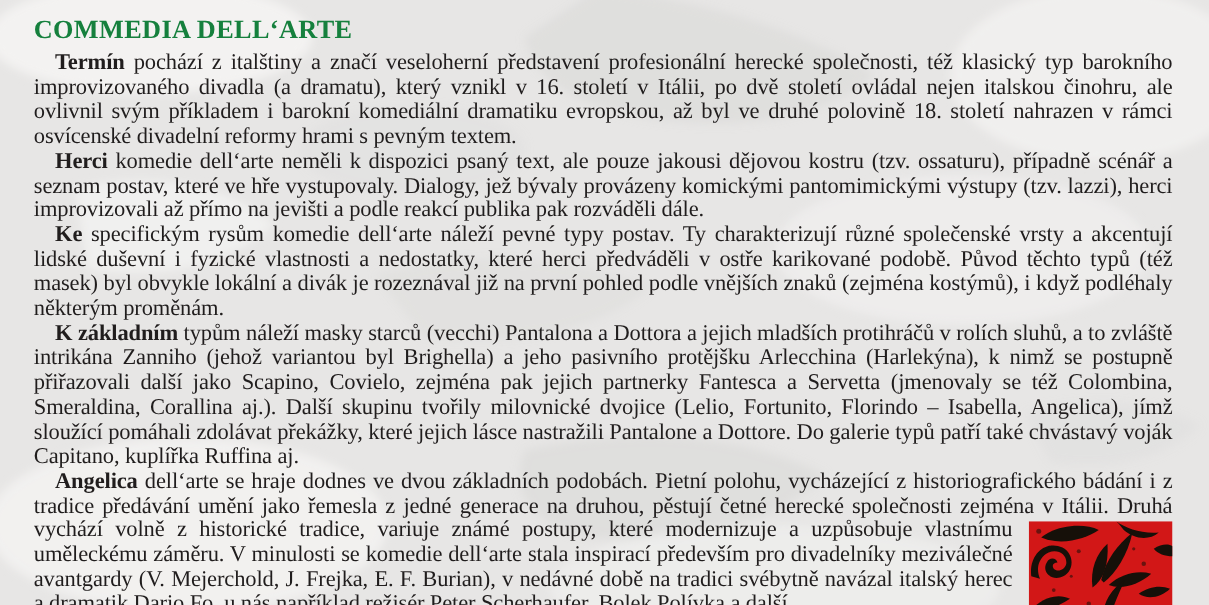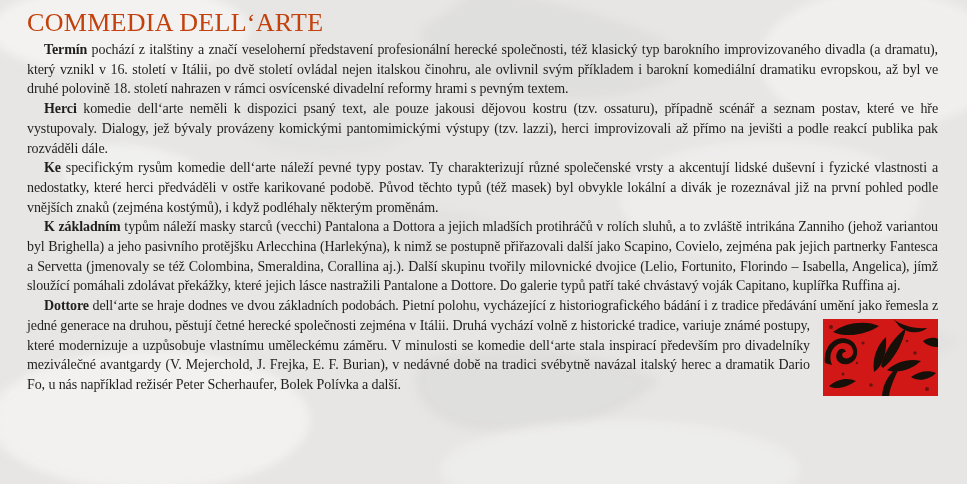--- a/index.html
+++ b/index.html
@@ -6,25 +6,25 @@
   body{
     width:967px;height:484px;position:relative;overflow:hidden;
     background:var(--page-bg,#e8e8e8);
     font-family:"Liberation Serif","DejaVu Serif",serif;
   }
   .texture{position:absolute;inset:0;width:967px;height:484px;}
   .article{
     position:absolute;left:27px;top:11px;width:911px;color:#1f1c1c;
   }
   .page-title{
-    font-size:26px;line-height:24px;margin:0 0 5px 0;font-weight:normal;
-    letter-spacing:.3px;color:#c2410c;
+    font-size:21px;line-height:24px;margin:0 0 5px 0;font-weight:bold;
+    letter-spacing:.3px;color:#15803d;
   }
   p.para{
-    margin:0;font-size:14px;line-height:19.7px;text-align:justify;
+    margin:0;font-size:18px;line-height:19.7px;text-align:justify;
     text-indent:17px;letter-spacing:-0.1px;color:#201d1d;
   }
   .lead{font-weight:bold;}
   .decor{
     float:right;width:115px;height:77px;margin:3px 0 0 13px;
   }
   .decor svg{display:block;width:115px;height:77px;}
 </style>
 </head>
 <body>
@@ -55,21 +55,21 @@
 
   <p class="para"><span class="lead">Termín</span><span> pochází z italštiny a značí veseloherní představení profesionální herecké společnosti, též klasický typ barokního improvizovaného divadla (a dramatu), který vznikl v 16. století v Itálii, po dvě století ovládal nejen italskou činohru, ale ovlivnil svým příkladem i barokní komediální dramatiku evropskou, až byl ve druhé polovině 18. století nahrazen v rámci osvícenské divadelní reformy hrami s pevným textem.</span></p>
 
   <p class="para"><span class="lead">Herci</span><span> komedie dell‘arte neměli k dispozici psaný text, ale pouze jakousi dějovou kostru (tzv. ossaturu), případně scénář a seznam postav, které ve hře vystupovaly. Dialogy, jež bývaly provázeny komickými pantomimickými výstupy (tzv. lazzi), herci improvizovali až přímo na jevišti a podle reakcí publika pak rozváděli dále.</span></p>
 
   <p class="para"><span class="lead">Ke</span><span> specifickým rysům komedie dell‘arte náleží pevné typy postav. Ty charakterizují různé společenské vrsty a akcentují lidské duševní i fyzické vlastnosti a nedostatky, které herci předváděli v ostře karikované podobě. Původ těchto typů (též masek) byl obvykle lokální a divák je rozeznával již na první pohled podle vnějších znaků (zejména kostýmů), i když podléhaly některým proměnám.</span></p>
 
   <p class="para"><span class="lead">K základním</span><span> typům náleží masky starců (vecchi) Pantalona a Dottora a jejich mladších protihráčů v rolích sluhů, a to zvláště intrikána Zanniho (jehož variantou byl Brighella) a jeho pasivního protějšku Arlecchina (Harlekýna), k nimž se postupně přiřazovali další jako Scapino, Covielo, zejména pak jejich partnerky Fantesca a Servetta (jmenovaly se též Colombina, Smeraldina, Corallina aj.). Další skupinu tvořily milovnické dvojice (Lelio, Fortunito, Florindo – Isabella, Angelica), jímž sloužící pomáhali zdolávat překážky, které jejich lásce nastražili Pantalone a Dottore. Do galerie typů patří také chvástavý voják Capitano, kuplířka Ruffina aj.</span></p>
 
 
-  <p class="para"><span class="lead">Dottore</span><span> dell‘arte se hraje dodnes ve dvou základních podobách. Pietní polohu, vycházející z historiografického bádání i z tradice předávání umění jako řemesla z jedné generace na druhou, pěstují četné herecké společnosti zejména v Itálii.</span><span class="decor">
+  <p class="para"><span class="lead">Angelica</span><span> dell‘arte se hraje dodnes ve dvou základních podobách. Pietní polohu, vycházející z historiografického bádání i z tradice předávání umění jako řemesla z jedné generace na druhou, pěstují četné herecké společnosti zejména v Itálii.</span><span class="decor">
         <svg viewBox="0 0 115 77" aria-hidden="true">
       <rect x="0" y="0" width="115" height="77" style="fill:var(--decor-red,#d21717)"></rect>
       <g style="fill:var(--decor-black,#161009)">
         <path d="M10,13 C22,3 44,1 56,7 C46,14 26,20 10,13 Z"></path>
         <path d="M70,0 C78,6 90,10 104,9 C96,16 84,14 76,7 L72,2 Z"></path>
         <path d="M2,44 C0,26 14,15 27,21 C37,26 37,42 25,45 C16,47 10,39 15,32 C17,29 22,29 23,33 C20,33 18,35 20,38 C23,41 29,39 30,34 C31,26 22,21 14,26 C7,31 6,39 9,46 Z"></path>
         <path d="M58,47 C62,30 71,19 83,9 C79,27 70,41 60,49 Z"></path>
         <path d="M64,51 C74,42 87,39 98,42 C88,51 74,55 64,51 Z"></path>
         <path d="M51,53 C49,39 54,26 63,18 C64,34 60,47 51,53 Z"></path>
         <path d="M59,77 C60,64 66,54 77,47 C72,58 67,68 66,77 Z"></path>

